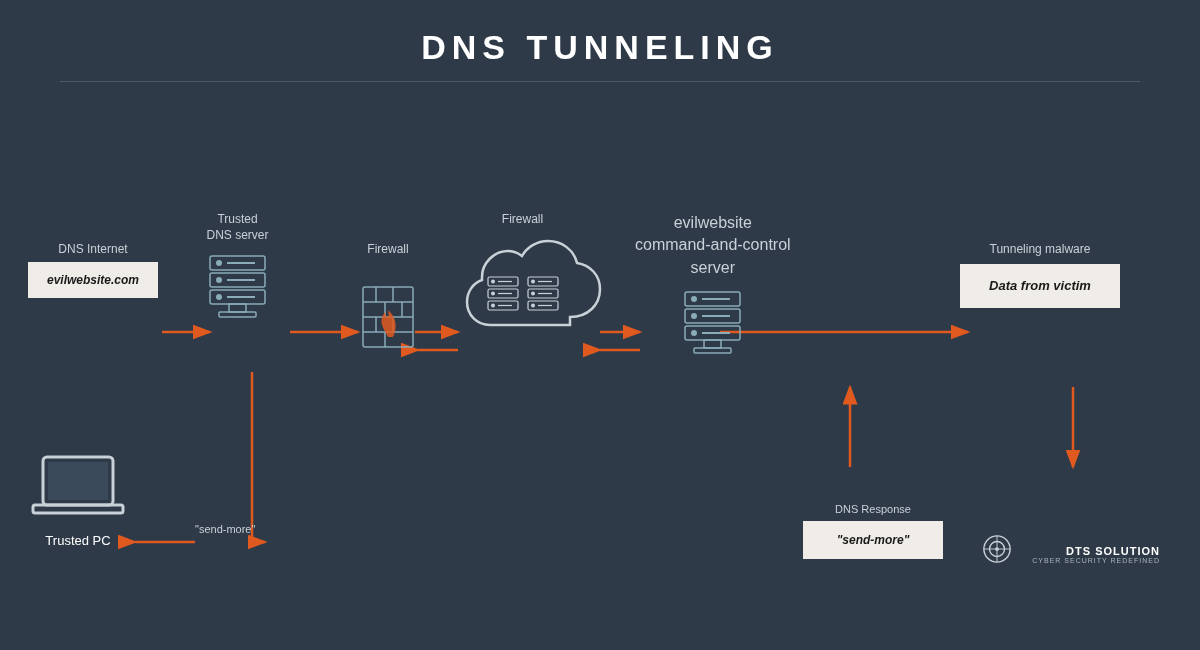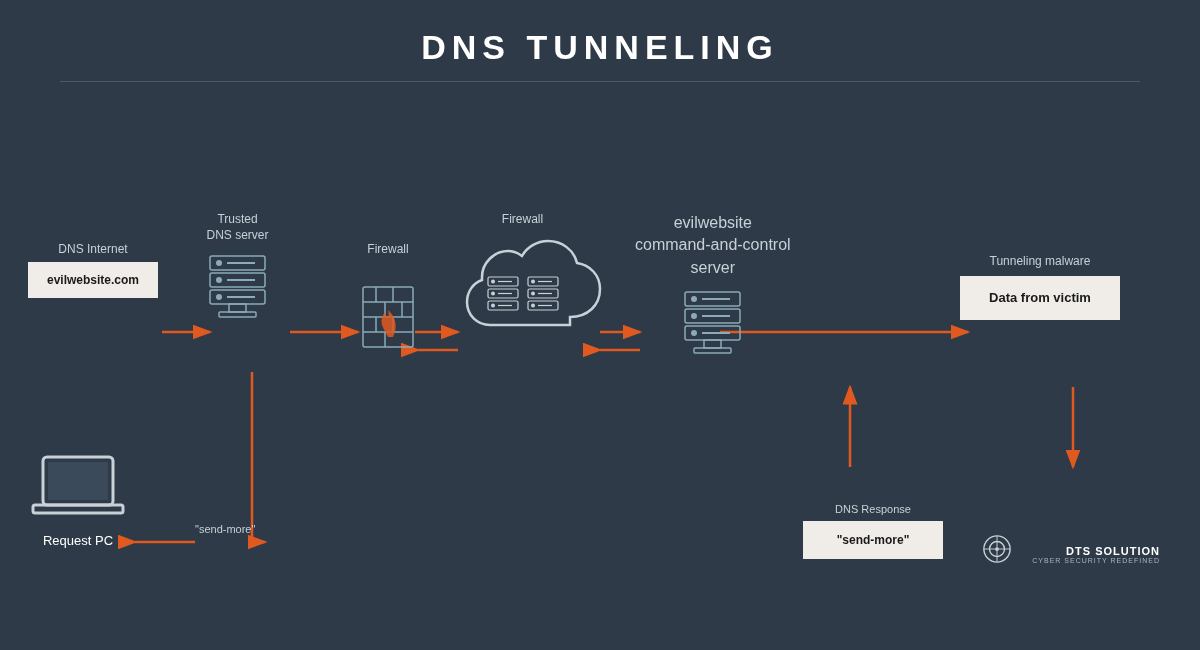--- a/index.html
+++ b/index.html
@@ -50,20 +50,21 @@
       background-color: #f5f5f5;
       border: 2px solid #ddd;
       color: #1a1a1a;
       font-size: 12px;
       font-weight: 700;
       text-align: center;
       display: flex;
       align-items: center;
       justify-content: center;
       padding: 6px 10px;
+      font-style: italic;
     }
 
     
     .arrows-svg {
       position: absolute;
       top: 0; left: 0;
       width: 100%;
       height: 100%;
       pointer-events: none;
     }
@@ -142,21 +143,21 @@
 
   <div style="position:absolute; left:28px; top:370px; text-align:center;">
     
     <svg width="100" height="75" viewBox="0 0 100 75">
 
       <rect x="15" y="5" width="70" height="48" rx="4" ry="4" fill="none" stroke="#c8d0d8" stroke-width="3"></rect>
       <rect x="20" y="10" width="60" height="38" fill="#3a4a5a"></rect>
 
       <rect x="5" y="53" width="90" height="8" rx="2" fill="none" stroke="#c8d0d8" stroke-width="3"></rect>
     </svg>
-    <div class="comp-label" style="position:relative; left:0; top:2px; font-size:13px; color:#ffffff;">Request PC</div>
+    <div class="comp-label" style="position:relative; left:0; top:2px; font-size:13px; color:#ffffff;">Trusted PC</div>
   </div>
 
   <div style="position:absolute; left:195px; top:440px;">
     <div class="comp-label" style="position:relative; color:#c8d0d8; font-size:11px;">"send-more"</div>
   </div>
 
   <div style="position:absolute; left:205px; top:130px; text-align:center;">
     <div class="comp-label" style="position:relative; font-size:12px; color:#c8d0d8; margin-bottom:8px; white-space:pre-line;">Trusted
 DNS server</div>
     
@@ -240,21 +241,21 @@
       <line x1="22" y1="29" x2="50" y2="29" stroke="#8aabb8" stroke-width="2"></line>
       <rect x="5" y="39" width="55" height="14" rx="2" fill="none" stroke="#8aabb8" stroke-width="1.5"></rect>
       <circle cx="14" cy="46" r="3" fill="#8aabb8"></circle>
       <line x1="22" y1="46" x2="50" y2="46" stroke="#8aabb8" stroke-width="2"></line>
       <rect x="24" y="53" width="17" height="8" fill="none" stroke="#8aabb8" stroke-width="1.5"></rect>
       <rect x="14" y="61" width="37" height="5" rx="1" fill="none" stroke="#8aabb8" stroke-width="1.5"></rect>
     </svg>
   </div>
 
   <div style="position:absolute; left:960px; top:160px;">
-    <div class="comp-label" style="position:relative; color:#c8d0d8; font-size:12px; text-align:center; margin-bottom:6px; left:0;margin-top:12px;">Tunneling malware</div>
+    <div class="comp-label" style="position:relative; color:#c8d0d8; font-size:12px; text-align:center; margin-bottom:6px; left:0;">Tunneling malware</div>
     <div class="box" style="position:relative; width:160px; height:44px; background:#f0ede8; border:none; font-size:13px; font-weight:700; color:#1a1a1a;">Data from victim</div>
   </div>
 
 
   <div style="position:absolute; left:803px; top:420px;">
     <div class="comp-label" style="position:relative; color:#c8d0d8; font-size:11px; margin-bottom:5px;">DNS Response</div>
     <div class="box" style="position:relative; width:140px; height:38px; background:#f0ede8; border:none; font-size:12px; font-weight:700; color:#1a1a1a;">"send-more"</div>
   </div>
 
   <div class="logo-area">

